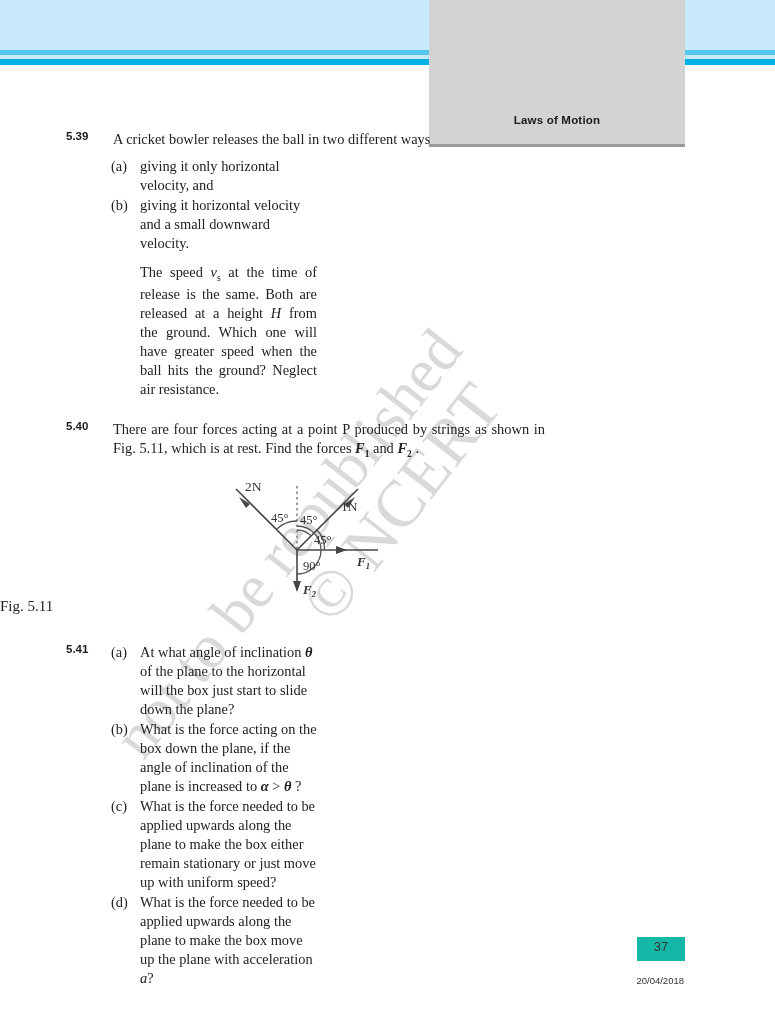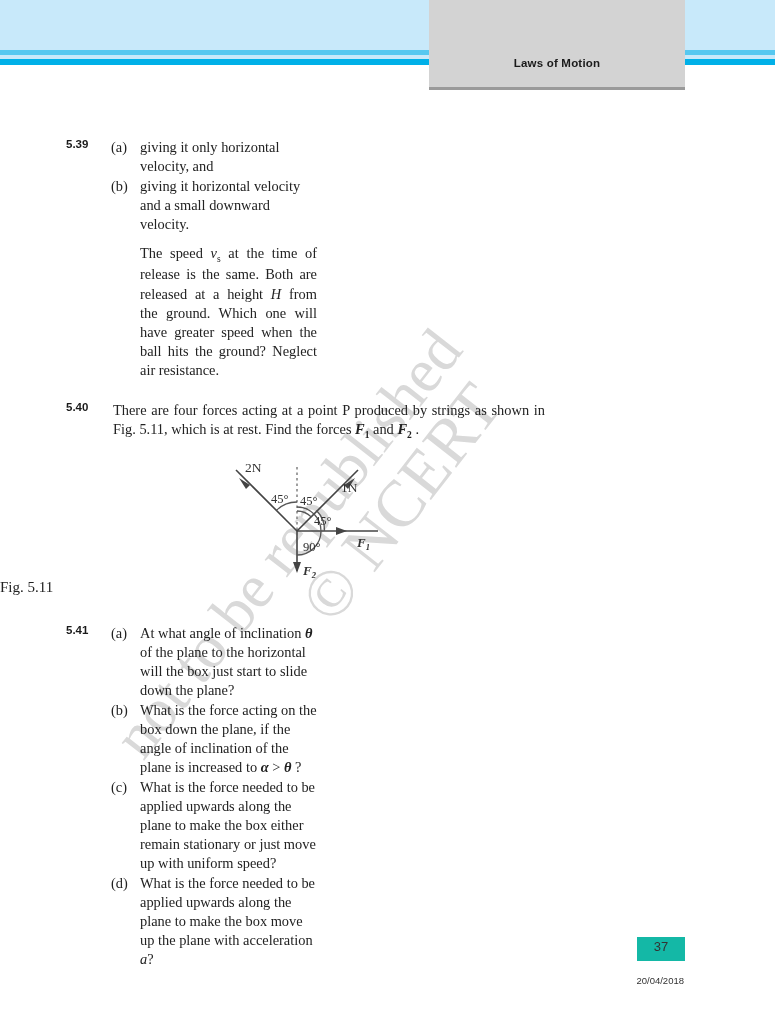--- a/index.html
+++ b/index.html
@@ -57,21 +57,21 @@
     height: 15px;
     background: #ffffff;
   }
 
   
   .chapter-box {
     position: absolute;
     top: 0;
     left: 429px;
     width: 256px;
-    height: 90px;
+    height: 147px;
     background: #d3d3d3;
     border-bottom: 3px solid #9a9a9a;
     box-sizing: border-box;
   }
   .chapter-title {
     position: absolute;
     bottom: 18px;
     left: 0;
     width: 100%;
     text-align: center;
@@ -246,20 +246,21 @@
 
 <div class="watermark">
   <div class="wm-text wm-1">not to be republished</div>
   <div class="wm-text wm-2">© NCERT</div>
 </div>
 
 <div class="content">
 
   <div class="q-block">
     <span class="q-num">5.39</span>
+    <div class="q-body">A cricket bowler releases the ball in two different ways</div>
     <div class="sub-list">
       <div class="sub-item">
         <span class="sub-label">(a)</span>
         <span>giving it only horizontal velocity, and</span>
       </div>
       <div class="sub-item">
         <span class="sub-label">(b)</span>
         <span>giving it horizontal velocity and a small downward velocity.</span>
       </div>
       <div class="sub-cont">The speed <span class="mi">v</span><sub>s</sub> at the time of release is the same. Both are released at a height <span class="mi">H</span> from the ground. Which one will have greater speed when the ball hits the ground? Neglect air resistance.</div>

